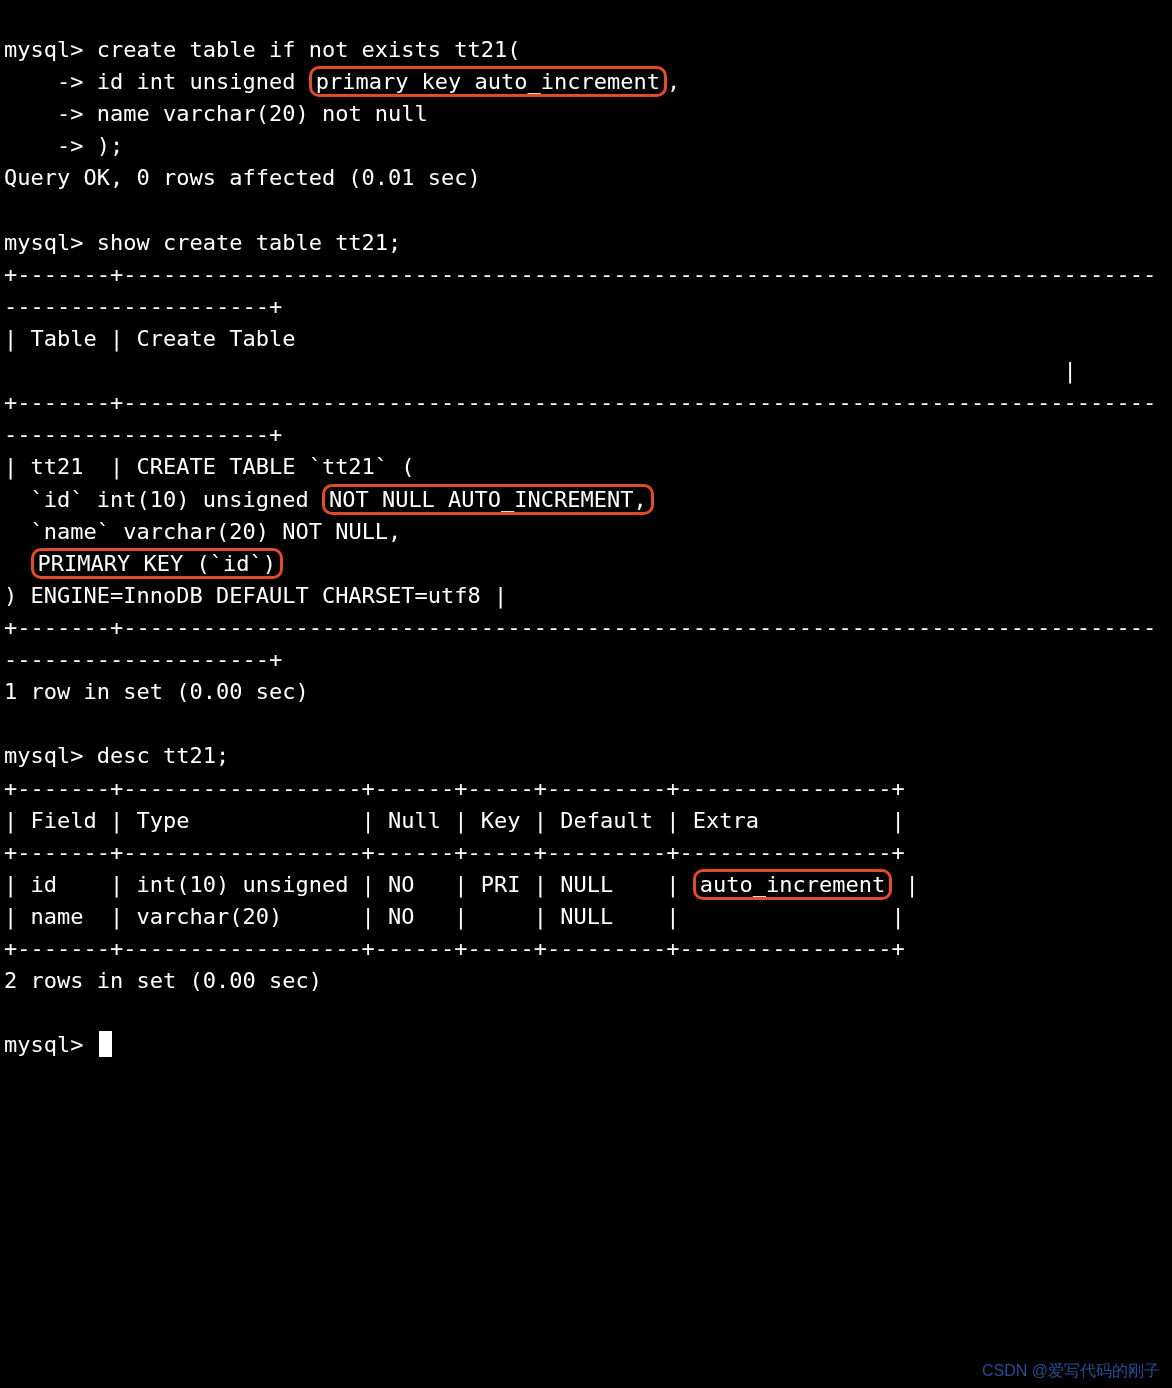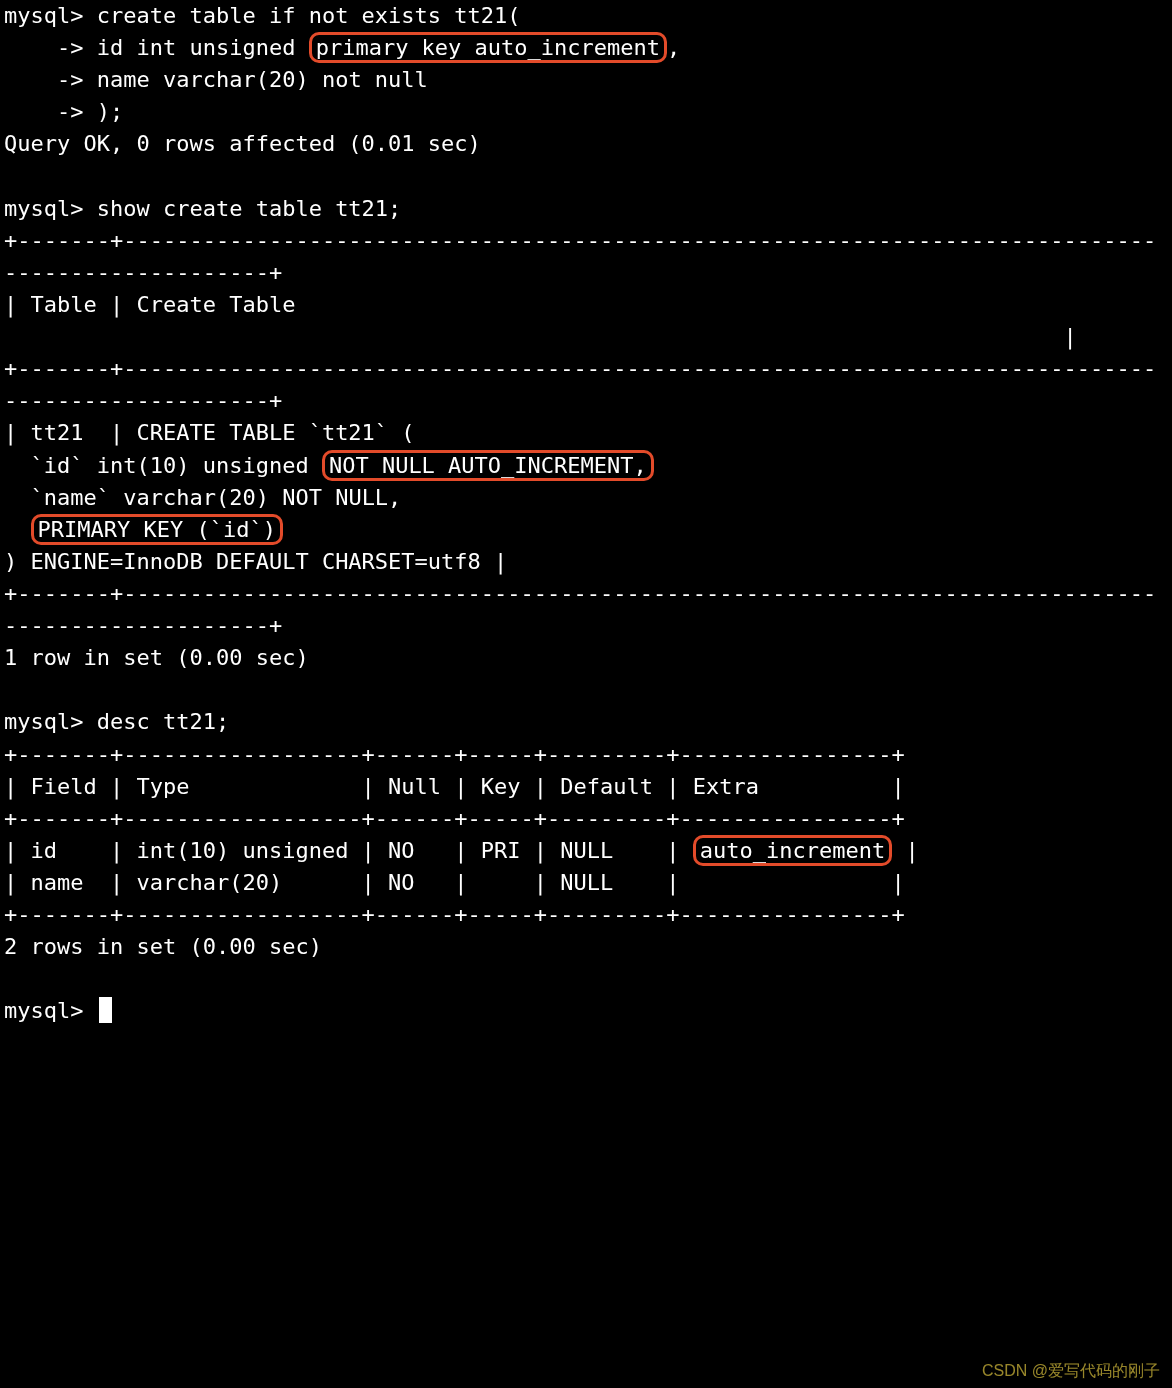--- a/index.html
+++ b/index.html
@@ -13,39 +13,40 @@
     height: 1388px;
     overflow: hidden;
     position: relative;
     padding: 0;
   }
   pre {
     font-family: inherit;
     white-space: pre-wrap;
     word-break: break-all;
     padding: 0 4px;
+    margin-top: 34px;
   }
   .hl {
     border: 3px solid #e34b2a;
     border-radius: 10px;
     padding: 0 4px;
   }
   .cursor {
     display:inline-block;
     width: 13px;
     height: 26px;
     background:#fff;
     vertical-align: text-bottom;
     margin-left:2px;
   }
   .watermark {
     position:absolute;
     bottom:6px;
     right:12px;
-    color:#fde047;
+    color:#3b82f6;
     font-family: sans-serif;
     font-size:16px;
     opacity:0.6;
   }
 </style>
 </head>
 <body>
 
 <pre><span>mysql&gt; create table if not exists tt21(</span>
 <span>    -&gt; id int unsigned </span><span class="hl">primary key auto_increment</span><span>,</span>

